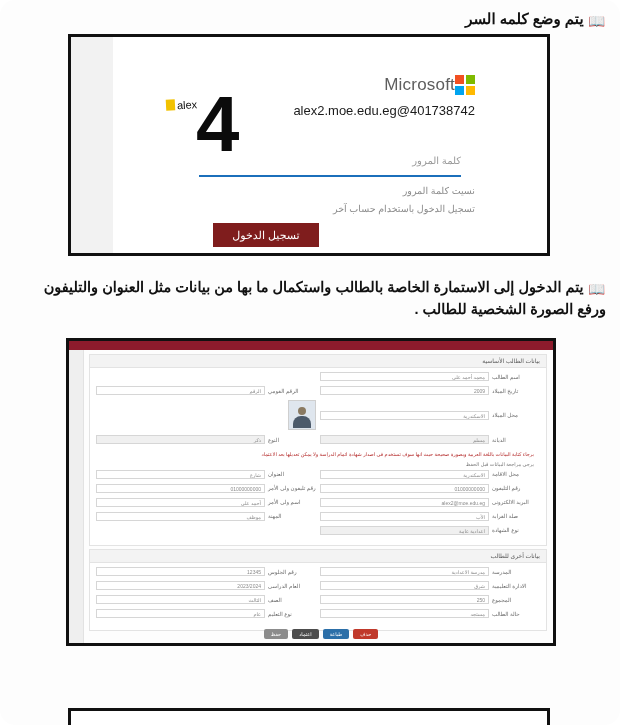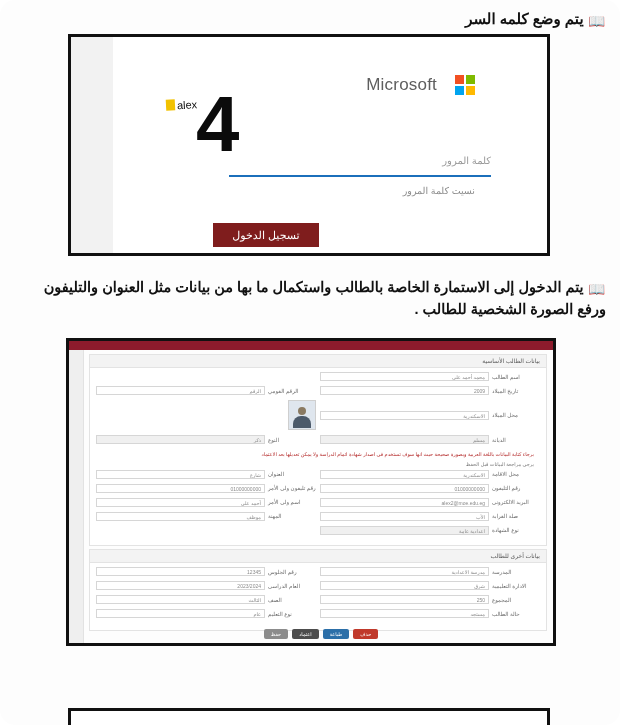--- a/index.html
+++ b/index.html
@@ -78,21 +78,21 @@
     left: 0; top: 0;
     width: 42px; height: 100%;
     background: #f2f2f2;
   }
   .ms-logo-row {
     position: absolute;
     top: 38px;
     right: 72px;
     display: flex;
     align-items: center;
-    gap: 18px;
+    gap: 0;
   }
   .ms-squares {
     width: 20px; height: 20px;
     display: grid;
     grid-template-columns: 9px 9px;
     grid-template-rows: 9px 9px;
     gap: 2px;
   }
   .ms-squares i { display:block; }
   .sq-r { background: #f25022; }
@@ -121,21 +121,21 @@
     width: 260px;
     text-align: right;
     direction: rtl;
     font-size: 17px;
     color: #1b1b1b;
     letter-spacing: 1px;
   }
   .pw-field {
     position: absolute;
     top: 118px;
-    right: 56px;
+    right: 86px;
     width: 262px;
     border-bottom: 2px solid #1b6fbb;
     height: 22px;
     direction: rtl;
     text-align: right;
     font-size: 10px;
     color: #999;
     padding-bottom: 2px;
     box-sizing: border-box;
   }
@@ -363,22 +363,24 @@
     <div class="ms-logo-row">
       <span class="ms-word">Microsoft</span>
       <span class="ms-squares">
         <i class="sq-r"></i>
           <i class="sq-g"></i>
           <i class="sq-b"></i>
           <i class="sq-y"></i>
       </span>
     </div>
 
+    <div class="account-line">alex2.moe.edu.eg@401738742</div>
     <div class="pw-field">كلمة المرور</div>
     <div class="pw-forgot">نسيت كلمة المرور</div>
+    <div class="pw-other">تسجيل الدخول باستخدام حساب آخر</div>
     <div class="signin-btn">تسجيل الدخول</div>
 
     <div class="alex-tag">
       <span class="mark"></span><span>alex</span>
     </div>
     <div class="big-four">4</div>
   </div>
 
   <div class="instr instr-2">
     <span class="bookicon">📖</span><span>يتم الدخول إلى الاستمارة الخاصة بالطالب واستكمال ما بها من بيانات مثل العنوان والتليفون ورفع الصورة الشخصية للطالب .</span>

